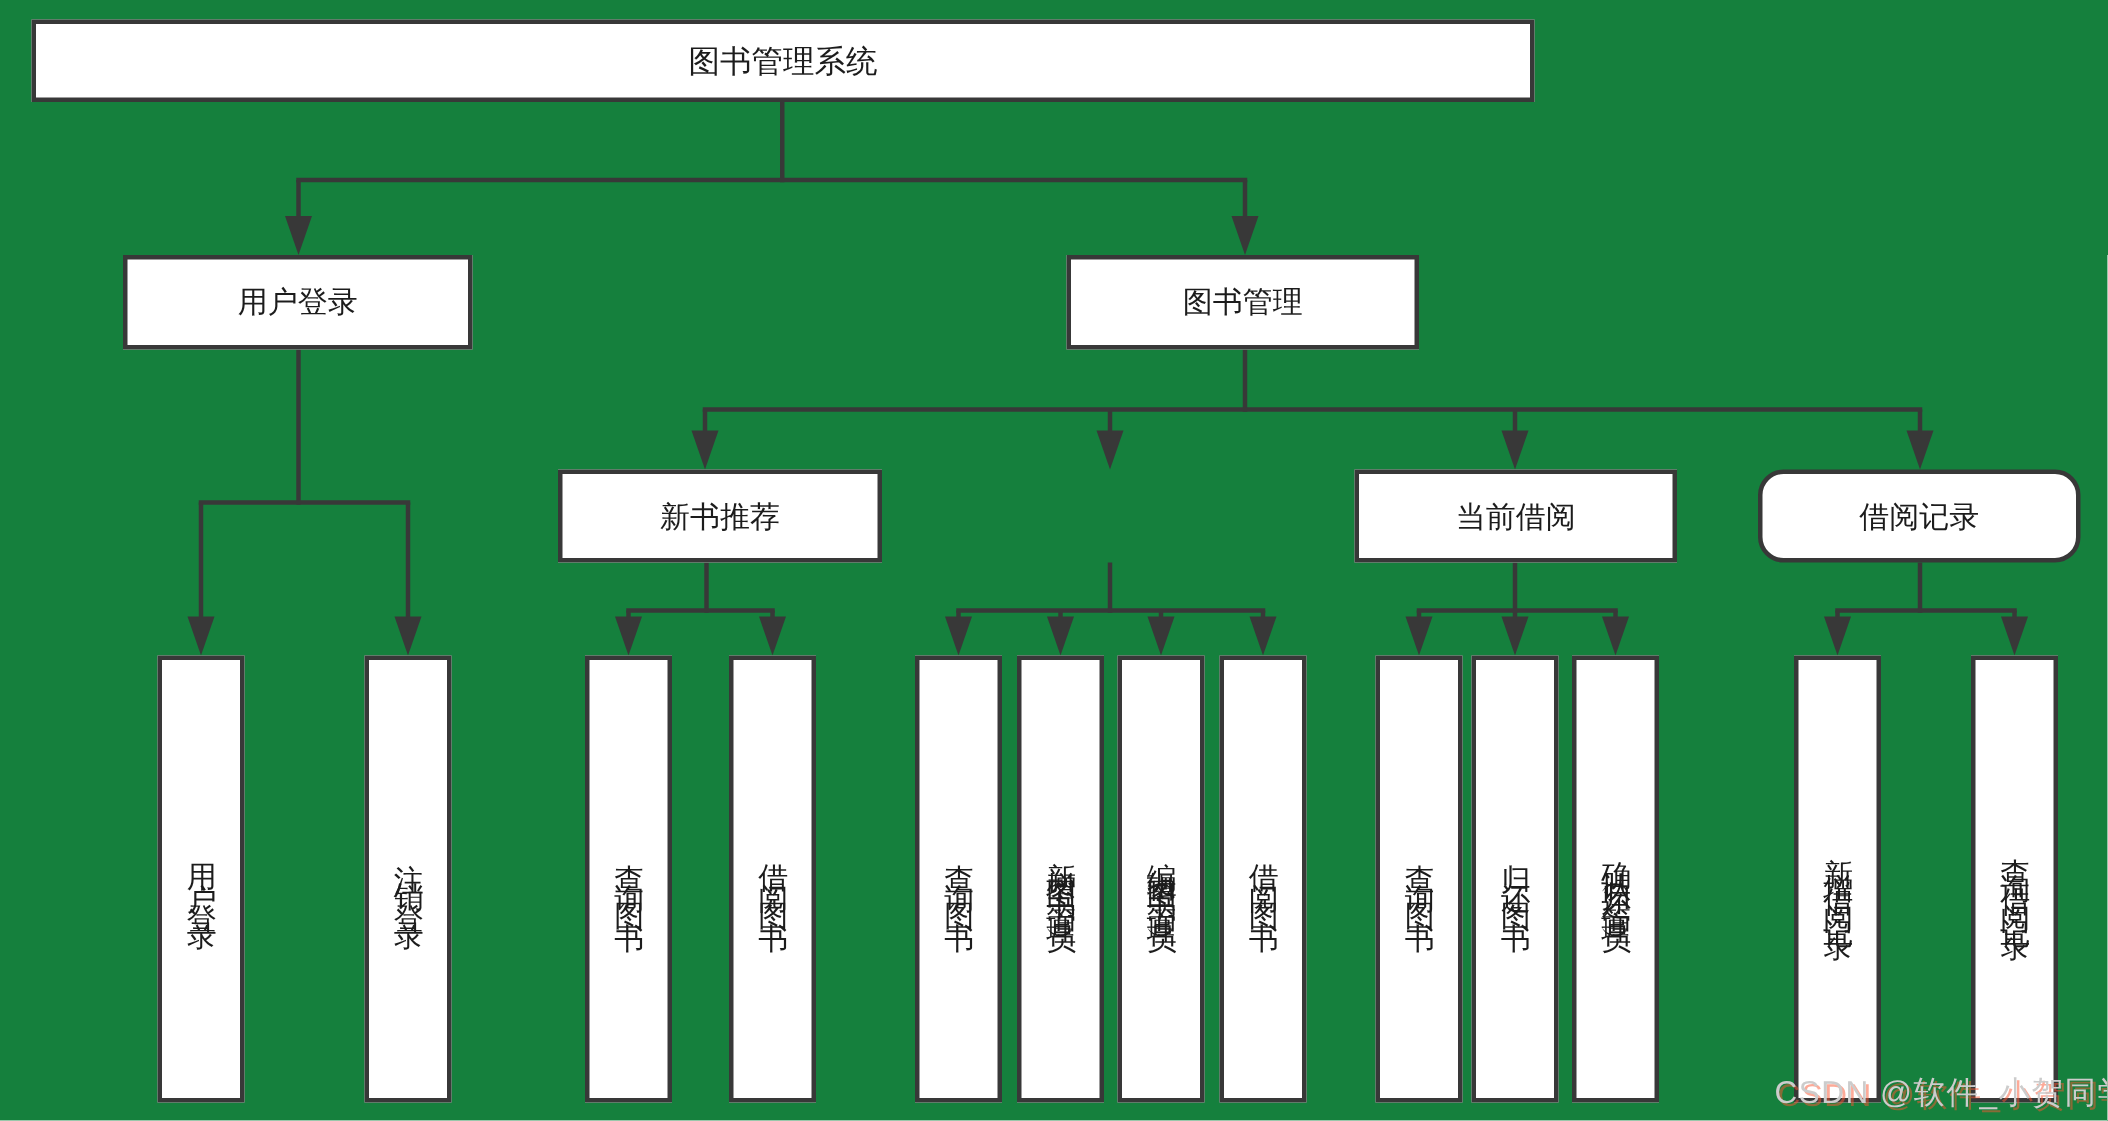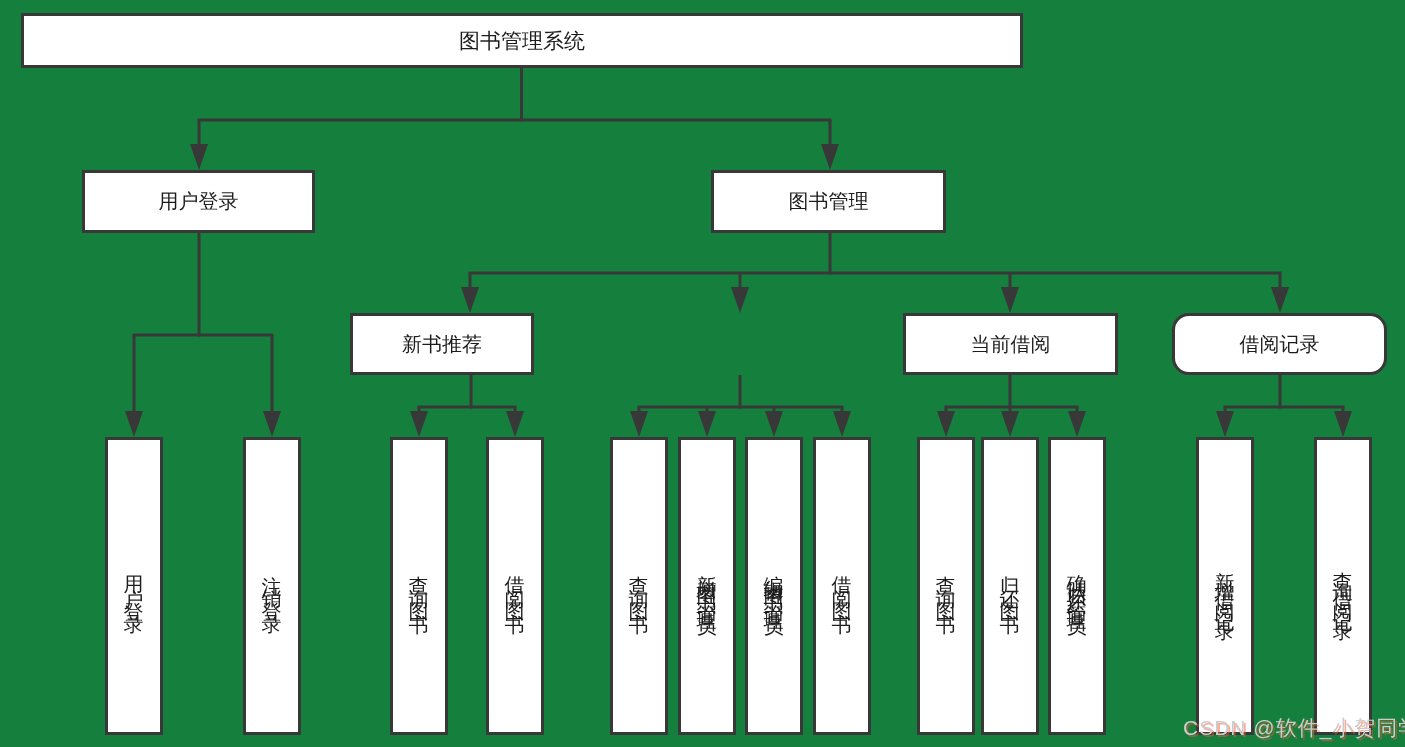--- a/index.html
+++ b/index.html
@@ -110,21 +110,21 @@
     <span>图书管理系统</span>
   </div>
 
   <div class="box l2" style="left:82px;width:233px;">
     <span>用户登录</span>
   </div>
   <div class="box l2" style="left:711px;width:235px;">
     <span>图书管理</span>
   </div>
 
-  <div class="box l3" style="left:350px;width:184px;">
+  <div class="box l3" style="left:372px;width:216px;">
     <span>新书推荐</span>
   </div>
   <div class="box l3" style="left:903px;width:215px;text-align:center;">
     <span>当前借阅</span>
   </div>
   <div class="box l3" style="left:1172px;width:215px;border-radius:17px;">
     <span>借阅记录</span>
   </div>
 
   <div class="box leaf" style="left:105px;">

